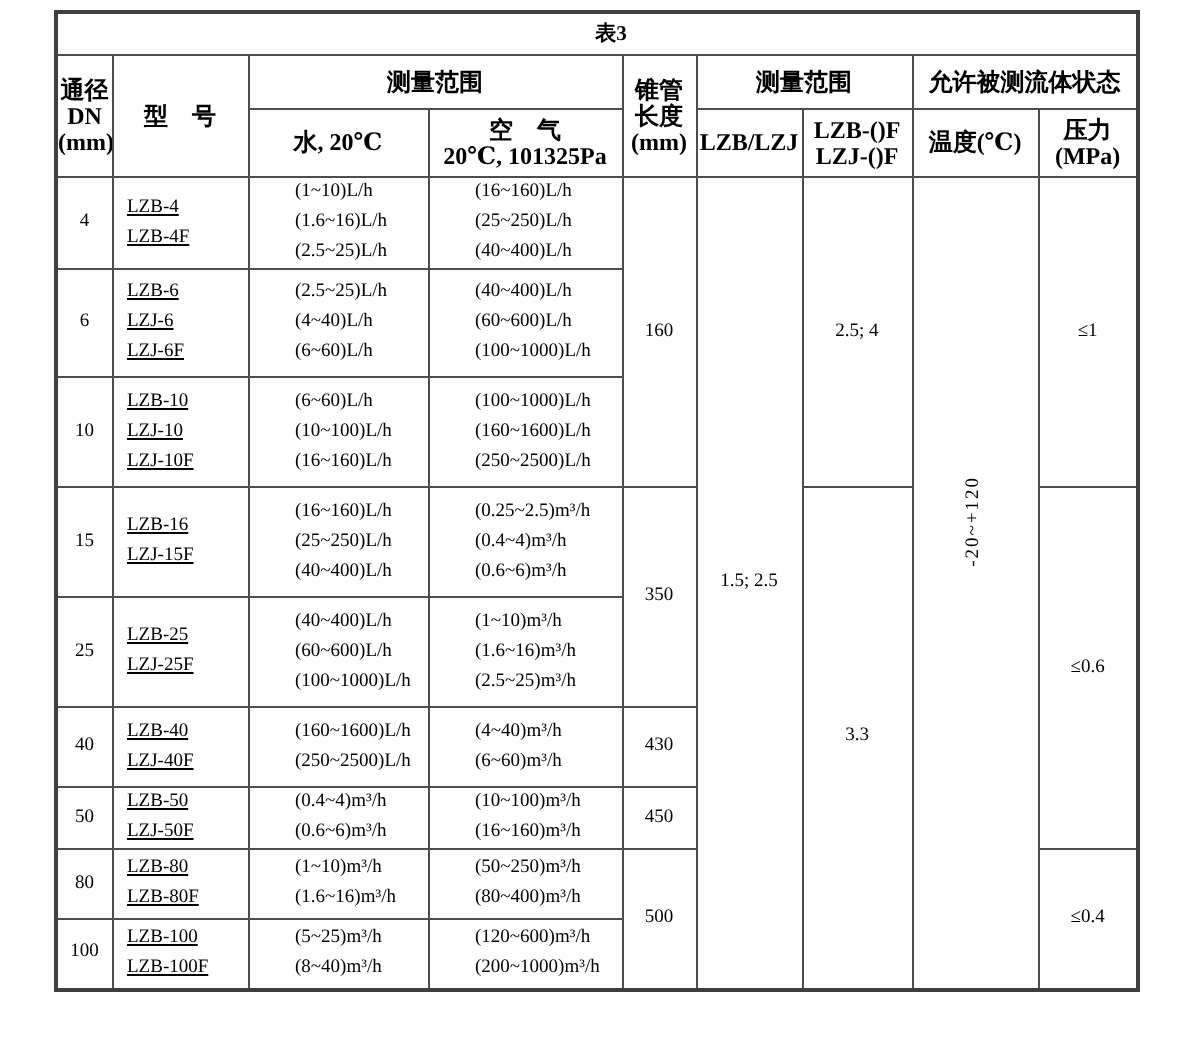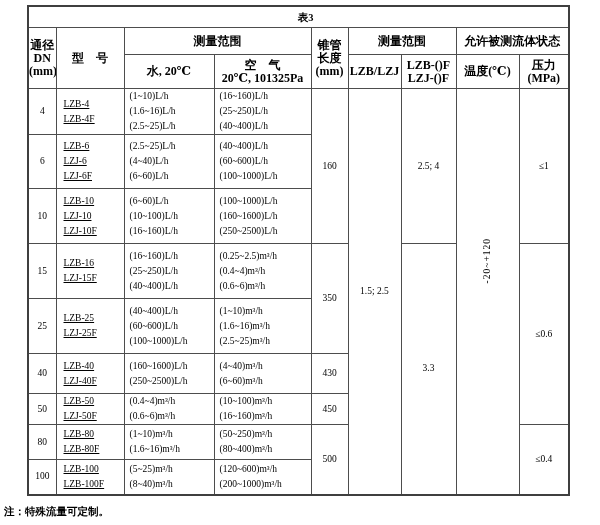--- a/index.html
+++ b/index.html
@@ -25,21 +25,21 @@
     line-height:15px;
     overflow:hidden;
   }
   .title-row td{height:20px;font-weight:bold;font-size:10.5px;padding-left:14px;}
   .hrow1 td{height:26px;}
   .hc{font-weight:bold;font-size:12px;line-height:13px;}
   .hrow2 td{height:33px;}
   .pre{white-space:pre-line;}
   .l{text-align:left;}
   .pad12{padding-left:7px;text-decoration:underline;}
-  .pad7{padding-left:5px;}
+  .pad7{padding-left:23px;}
   .r0{height:45px;} .r1{height:54px;} .r2{height:55px;}
   .r3{height:55px;} .r4{height:55px;} .r5{height:40px;}
   .r6{height:31px;} .r7{height:35px;} .r8{height:35px;}
   .vtext{
     writing-mode:vertical-rl;
     transform:rotate(180deg);
     display:inline-block;
     position:relative;
     top:-28px;
     font-size:9.5px;
@@ -207,14 +207,13 @@
       <td class="l pre pad12">LZB-100
 LZB-100F</td>
       <td class="l pre pad7">(5~25)m³/h
 (8~40)m³/h</td>
       <td class="l pre pad7">(120~600)m³/h
 (200~1000)m³/h</td>
     </tr>
   </tbody>
     </table>
 
-  <div class="note">注：特殊流量可定制。</div>
 </div>
 
 </body></html>

